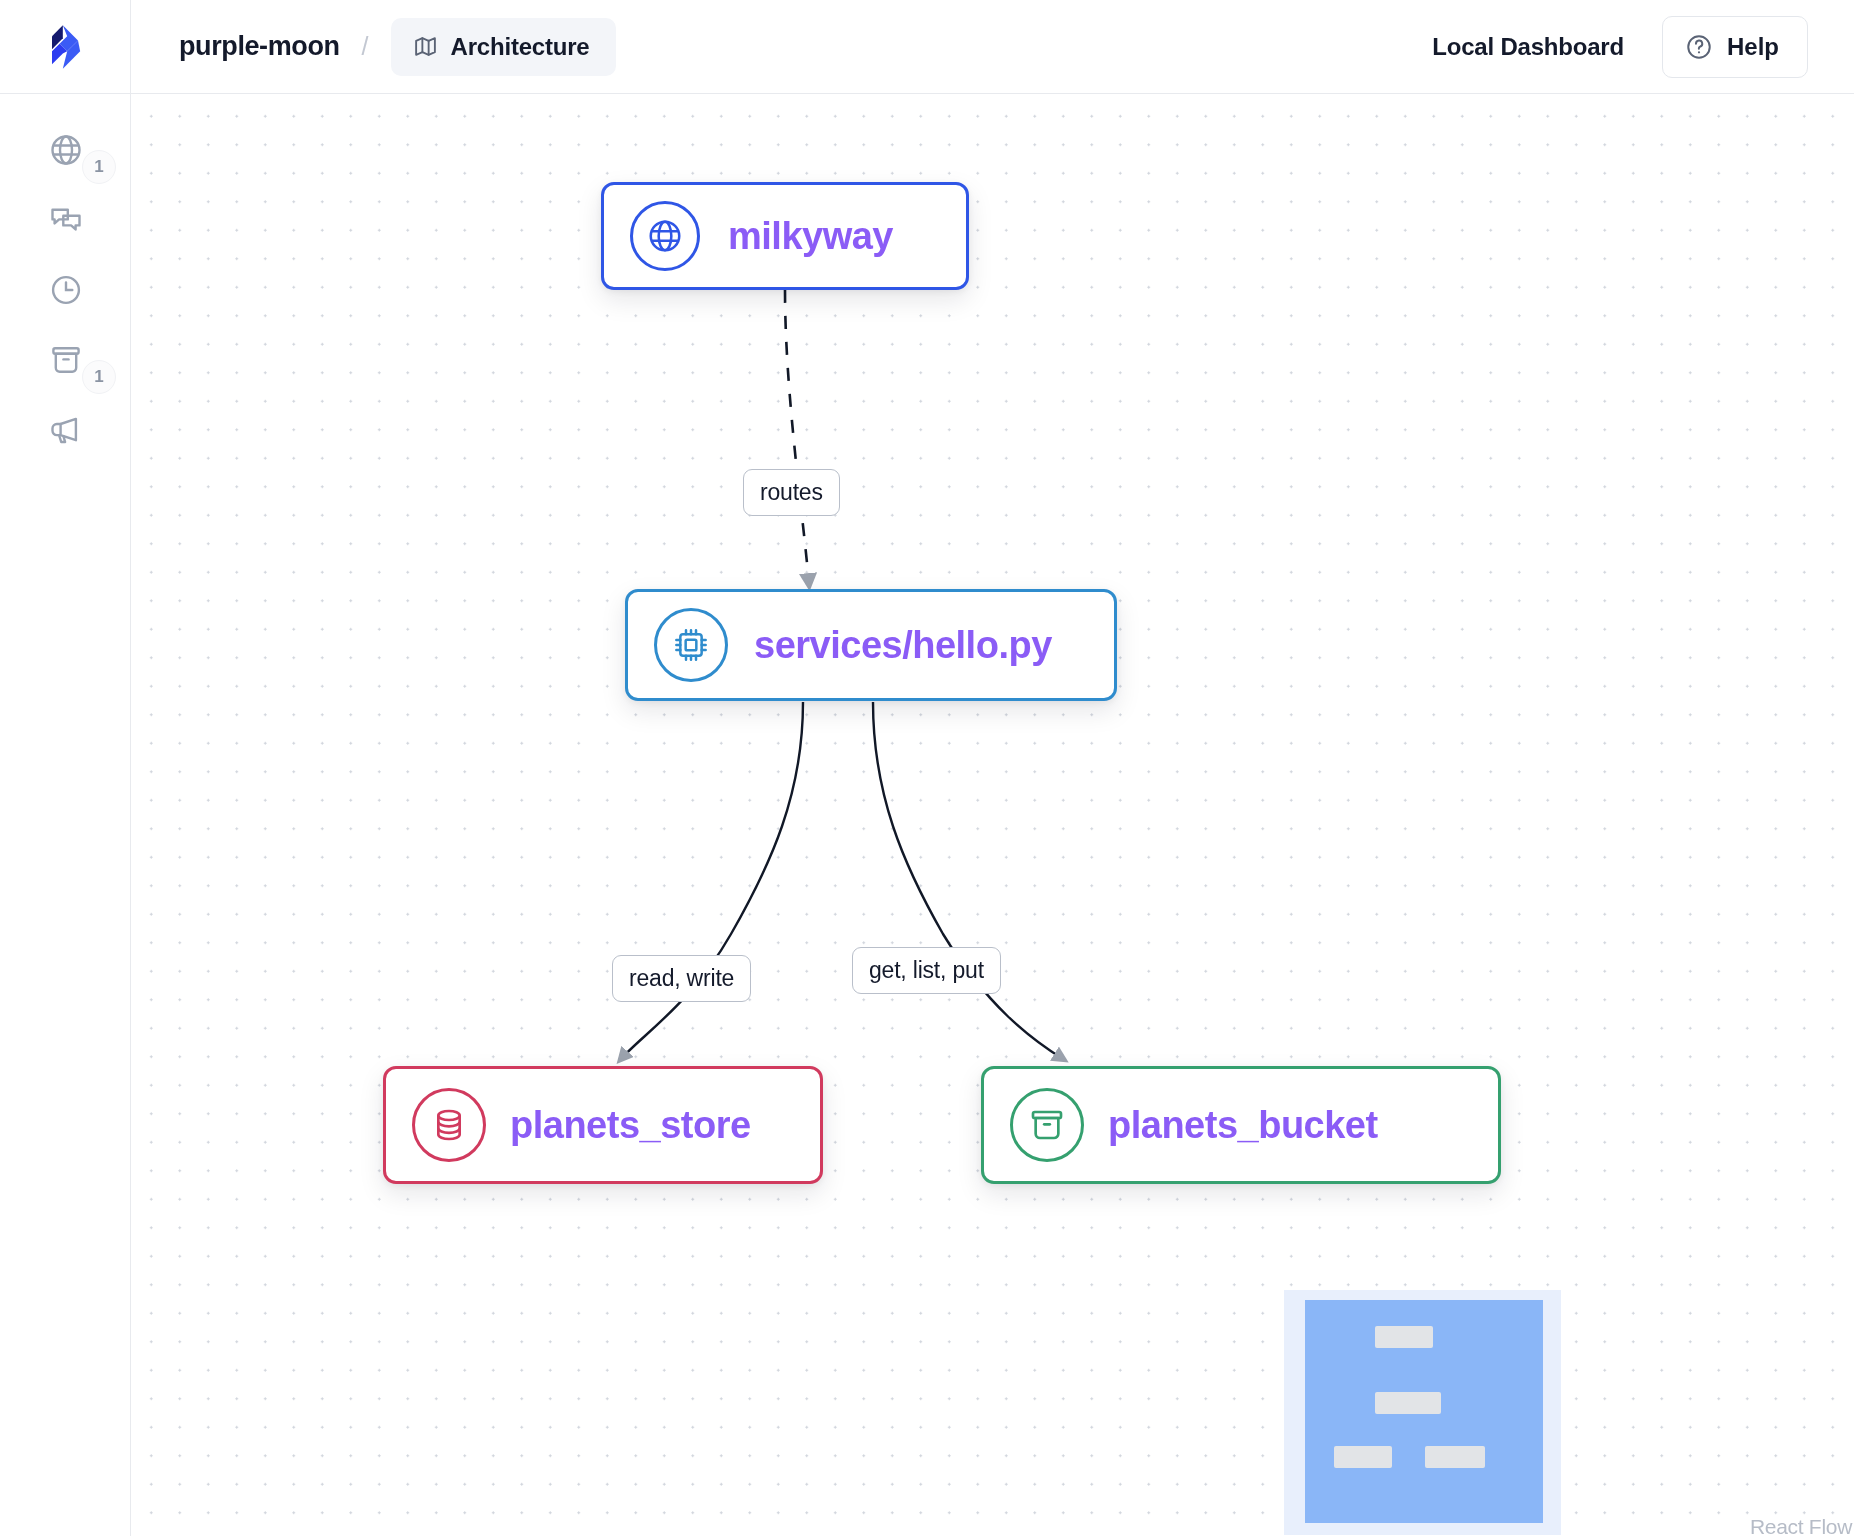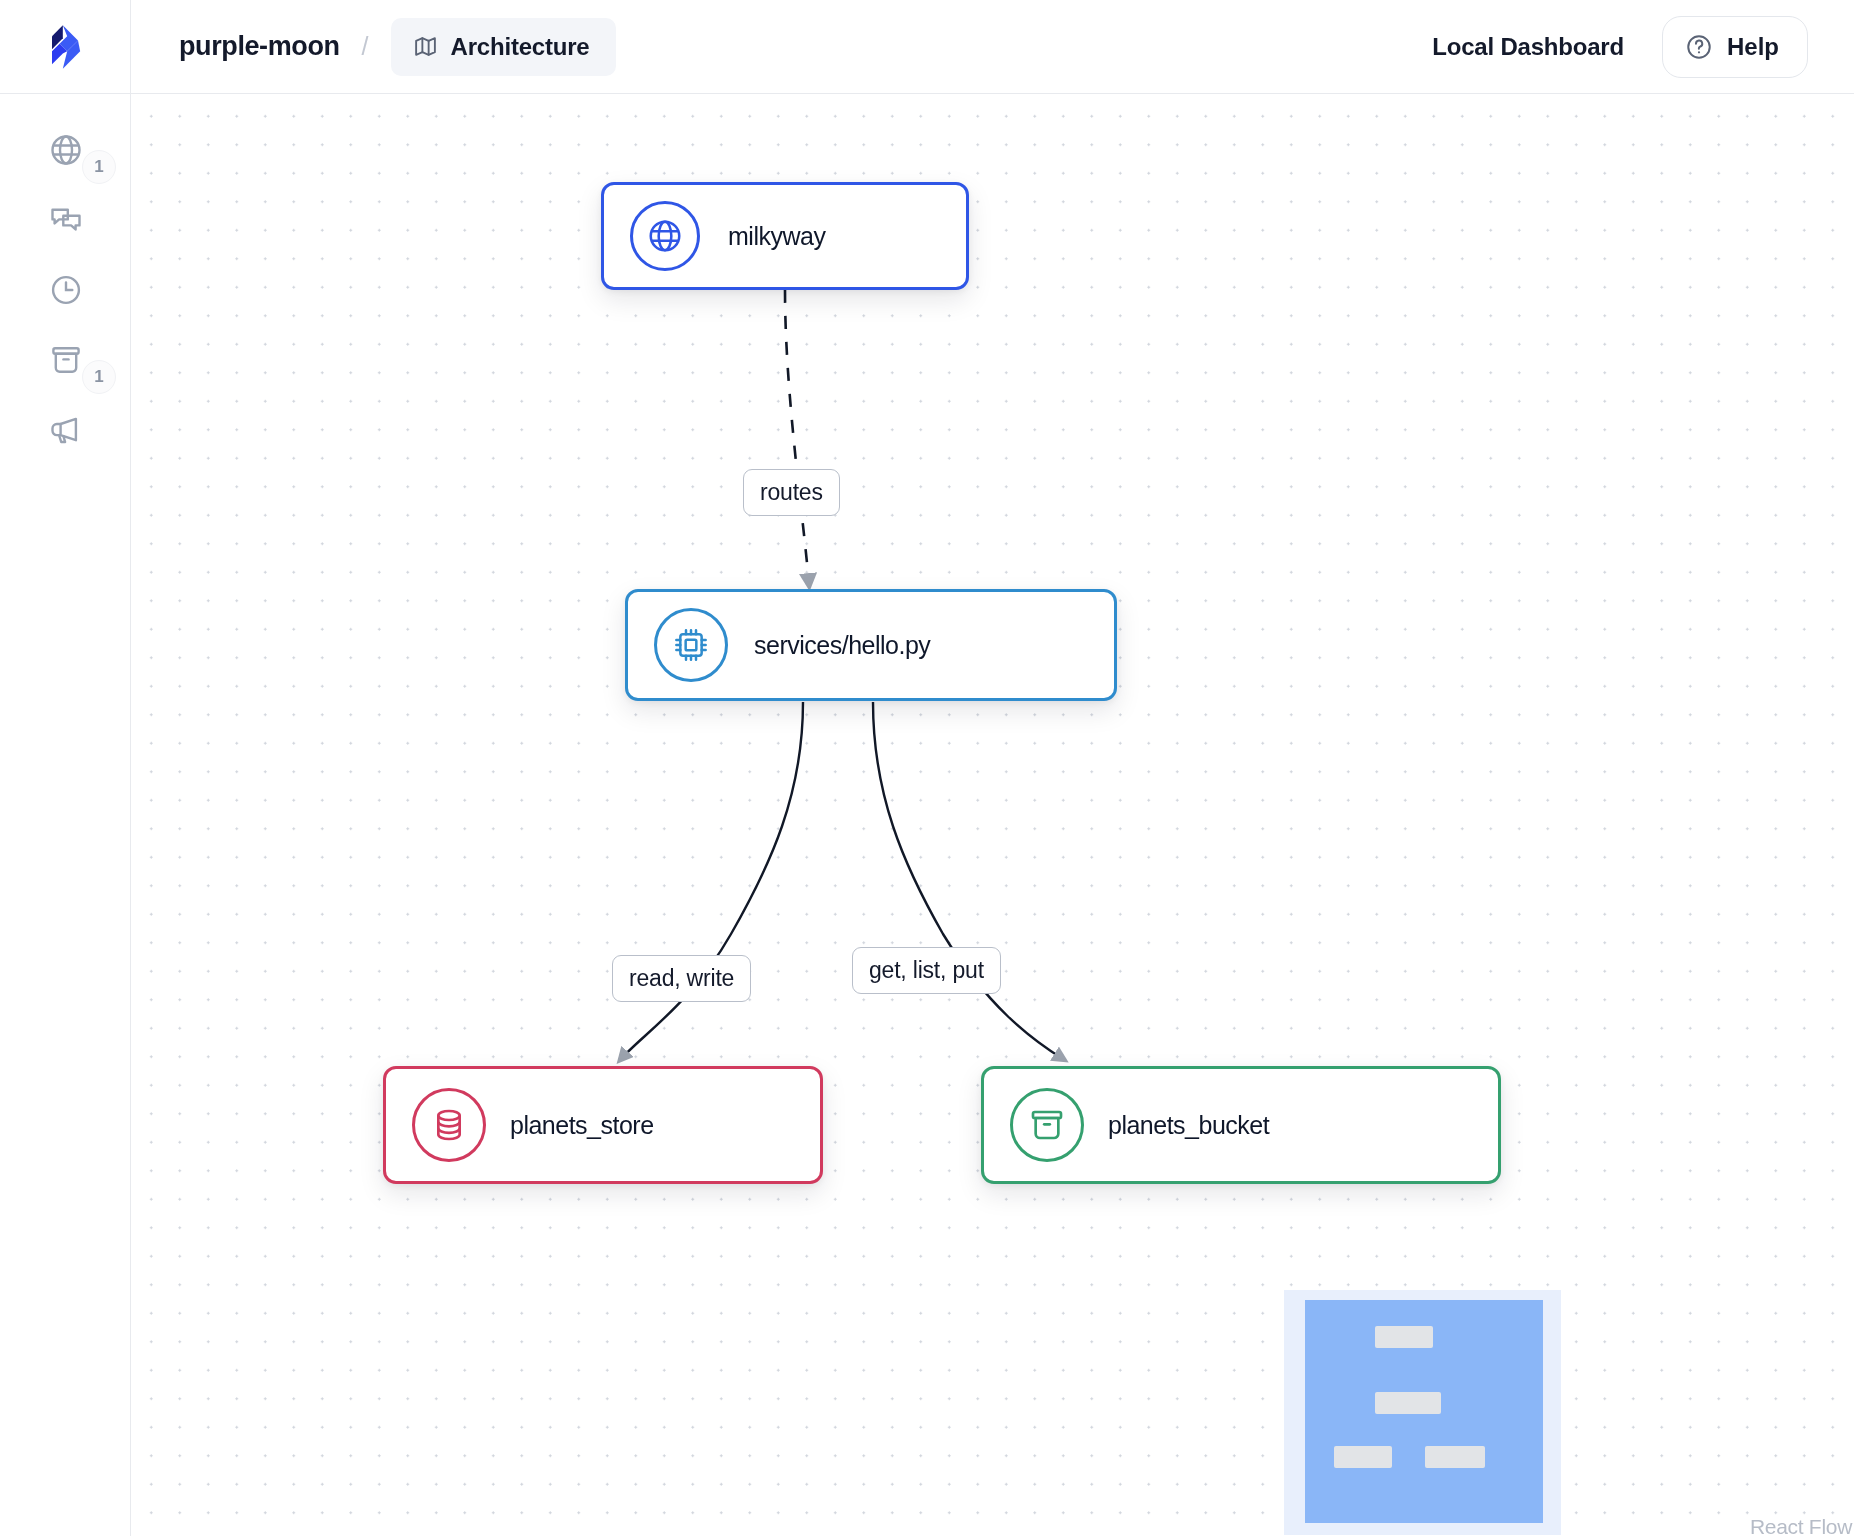--- a/index.html
+++ b/index.html
@@ -45,21 +45,21 @@
     height: 58px;
   }
   .crumb-chip .label { font-size: 24px; font-weight: 700; color: #141a2b; letter-spacing: -0.2px;}
   .header-right {
     margin-left: auto; display: flex; align-items: center; gap: 38px;
     padding-right: 46px;
   }
   .local-dash { font-size: 24px; font-weight: 700; color: #141a2b; letter-spacing: -0.2px;}
   .help-btn {
     display: flex; align-items: center; gap: 14px;
-    border: 1px solid #e4e7ec; border-radius: 19px;
+    border: 1px solid #e4e7ec; border-radius: 10px;
     background: #fff;
     padding: 13px 28px 13px 22px;
     height: 62px;
   }
   .help-btn .label { font-size: 24px; font-weight: 700; color: #141a2b; }
 
   
   .rail {
     position: absolute; top: 94px; left: 0;
     width: 131px; height: 1442px;
@@ -129,22 +129,22 @@
     display: flex; align-items: center;
     box-shadow: 0 10px 26px rgba(16,24,40,.10), 0 2px 6px rgba(16,24,40,.06);
     z-index: 6;
   }
   .node .ring {
     border-radius: 50%;
     display:flex; align-items:center; justify-content:center;
     flex: 0 0 auto;
   }
   .node .node-label {
-    font-size: 25px; font-weight: 400; letter-spacing: -0.5px;
-    color: #0f172a;
+    font-size: 38px; font-weight: 700; letter-spacing: -0.5px;
+    color: #8b5cf6;
     white-space: nowrap;
   }
 
   .node-milkyway { left: 470px; top: 88px; width: 368px; height: 108px;
     border: 3px solid #2f56e6; padding-left: 26px; gap: 28px; }
   .node-milkyway .ring { width: 70px; height: 70px; border: 3px solid #2f56e6; }
 
   .node-service { left: 470px; top: 495px; width: 492px; height: 112px;
     border: 3px solid #2f8ccd; padding-left: 26px; gap: 26px; margin-left: 24px; }
   .node-service .ring { width: 74px; height: 74px; border: 3px solid #2f8ccd; }

